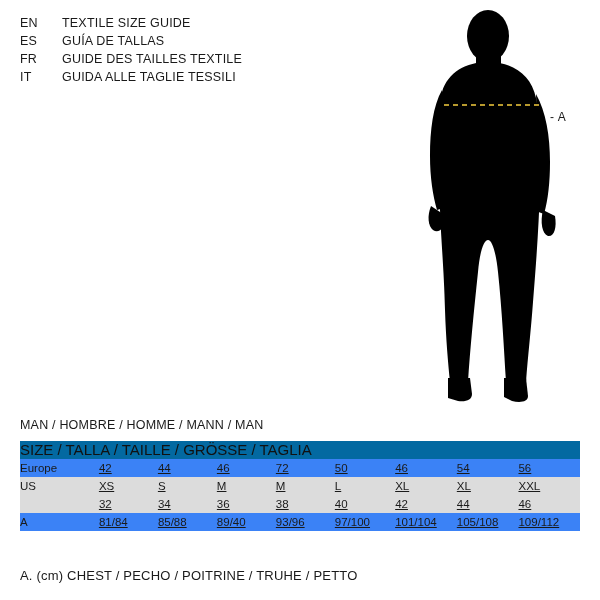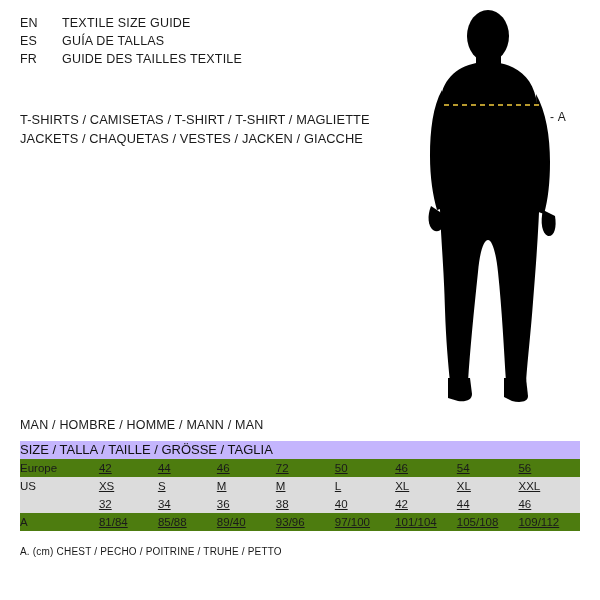--- a/index.html
+++ b/index.html
@@ -95,45 +95,45 @@
     border-collapse: collapse;
     font-size: 11.5px;
   }
   table.size-table td {
     padding: 0;
     height: 18px;
     vertical-align: middle;
     line-height: 18px;
   }
   .row-head td {
-    background: #c4b5fd;
+    background: #0369a1;
     color: #111;
-    font-size: 13px;
+    font-size: 15px;
   }
   .row-alt td {
     background: #dcdcdc;
   }
   .row-plain td {
-    background: #4d7c0f;
+    background: #3b82f6;
   }
   td.label-cell {
     width: 90px;
     padding-left: 2px;
   }
   td.val-cell {
     width: 67px;
     text-align: left;
     text-decoration: underline;
   }
 
   .footnote {
     position: absolute;
     left: 20px;
-    top: 546px;
-    font-size: 10px;
+    top: 568px;
+    font-size: 13px;
     letter-spacing: 0.2px;
   }
 </style>
 </head>
 <body>
 
 <div class="page">
 
   <div class="lang-block">
     <div class="lang-row">
@@ -141,26 +141,26 @@
       <span class="lang-text">TEXTILE SIZE GUIDE</span>
     </div>
     <div class="lang-row">
       <span class="lang-code">ES</span>
       <span class="lang-text">GUÍA DE TALLAS</span>
     </div>
     <div class="lang-row">
       <span class="lang-code">FR</span>
       <span class="lang-text">GUIDE DES TAILLES TEXTILE</span>
     </div>
+    <div class="lang-row">
+      <span class="lang-code">IT</span>
+      <span class="lang-text">GUIDA ALLE TAGLIE TESSILI</span>
+    </div>
   </div>
 
-  <div class="category-block">
-    <div class="category-line">T-SHIRTS / CAMISETAS / T-SHIRT / T-SHIRT / MAGLIETTE</div>
-    <div class="category-line">JACKETS / CHAQUETAS / VESTES / JACKEN / GIACCHE</div>
-  </div>
 
   <div class="figure-wrap">
     <svg width="200" height="400" viewBox="0 0 200 400" xmlns="http://www.w3.org/2000/svg">
       <g fill="#000000">
 
         <ellipse cx="88" cy="26" rx="21" ry="26"></ellipse>
 
         <rect x="76" y="44" width="25" height="18"></rect>
 
         <path d="M88 52

